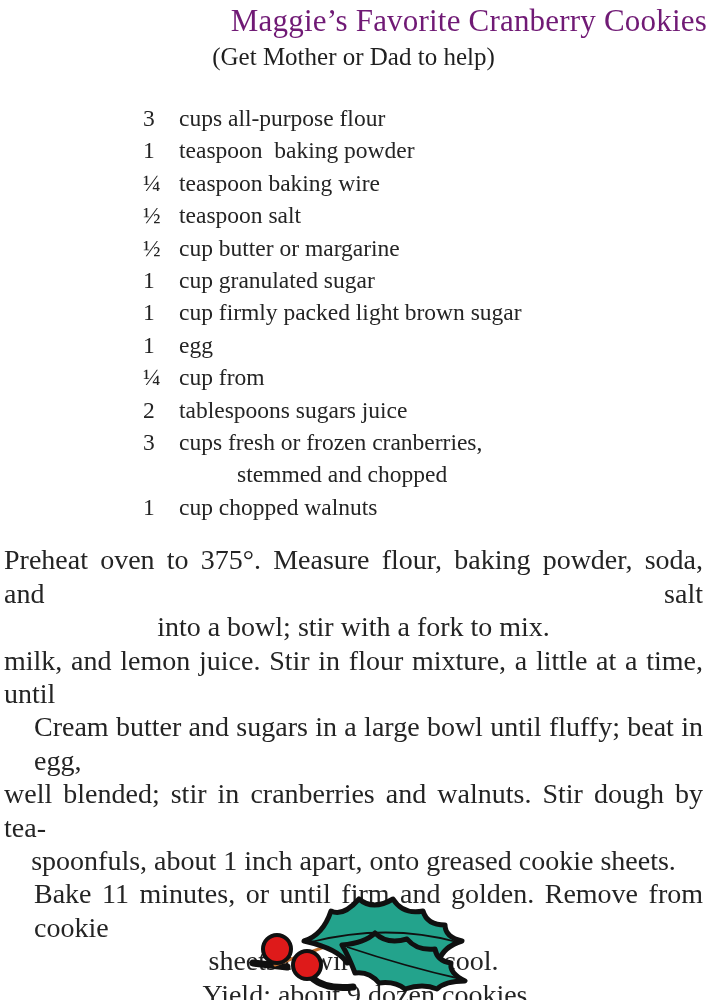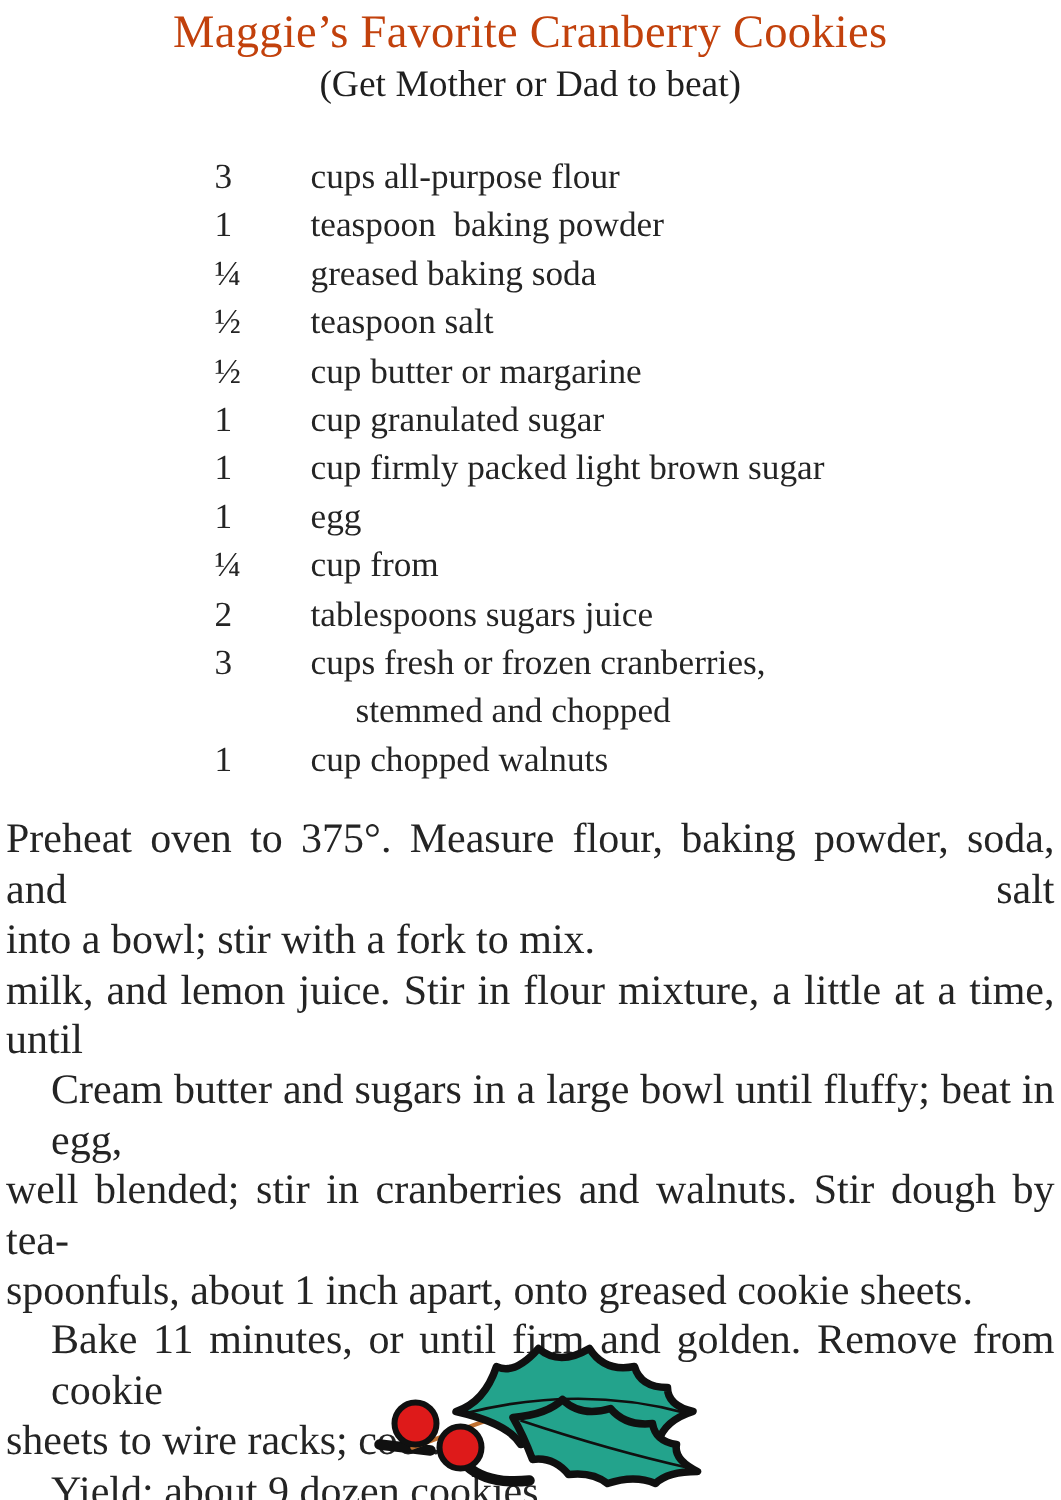--- a/index.html
+++ b/index.html
@@ -8,52 +8,52 @@
     width: 707px;
     height: 1000px;
     background: #ffffff;
     font-family: "Liberation Serif", "DejaVu Serif", serif;
     color: #242424;
     overflow: hidden;
     box-sizing: border-box;
     padding-top: 2px;
   }
   .title {
-    text-align: center;
+    text-align: right;
     font-size: 31px;
     line-height: 38px;
-    color: #c2410c;
+    color: #701a75;
     letter-spacing: 0.2px;
   }
   .subtitle {
     text-align: center;
     font-size: 25px;
     line-height: 34px;
     color: #1f1f1f;
   }
   .ingredients {
     margin-top: 28px;
     margin-left: 143px;
     font-size: 23.5px;
     line-height: 32.4px;
   }
   .ing-row { display: flex; }
   .ing-qty {
     flex: 0 0 30px;
     margin-right: 6px;
   }
-  .ing-name { white-space: pre-wrap; margin-left: 28px; }
+  .ing-name { white-space: pre-wrap; }
   .ing-cont { padding-left: 94px; }
   .instructions {
     margin-top: 20px;
     padding: 0 4px;
     font-size: 28px;
     line-height: 33.4px;
   }
-  .line { text-align: left; }
+  .line { text-align: center; }
   .line.jl { text-align: justify; text-align-last: justify; }
   .line.ind { padding-left: 30px; }
   .sprig {
     position: absolute;
     left: 247px;
     top: 889px;
     width: 225px;
     height: 106px;
   }
   .leaf   { fill: var(--leaf); stroke: var(--outline); stroke-width: 5; stroke-linejoin: round; }
@@ -61,34 +61,34 @@
   .berry  { fill: var(--berry); stroke: var(--outline); stroke-width: 4; }
   .stem   { stroke: var(--outline); stroke-width: 7; stroke-linecap: round; fill: none; }
   .twig   { stroke: var(--twig); stroke-width: 3; stroke-linecap: round; fill: none; }
 </style>
 </head>
 <body>
 
 <div class="page">
 
   <div class="title">Maggie’s Favorite Cranberry Cookies</div>
-  <div class="subtitle">(Get Mother or Dad to beat)</div>
+  <div class="subtitle">(Get Mother or Dad to help)</div>
 
   <div class="ingredients">
       <div class="ing-row">
         <span class="ing-qty">3</span>
         <span class="ing-name">cups all-purpose flour</span>
       </div>
       <div class="ing-row">
         <span class="ing-qty">1</span>
         <span class="ing-name">teaspoon  baking powder</span>
       </div>
       <div class="ing-row">
         <span class="ing-qty">¼</span>
-        <span class="ing-name">greased baking soda</span>
+        <span class="ing-name">teaspoon baking wire</span>
       </div>
       <div class="ing-row">
         <span class="ing-qty">½</span>
         <span class="ing-name">teaspoon salt</span>
       </div>
       <div class="ing-row">
         <span class="ing-qty">½</span>
         <span class="ing-name">cup butter or margarine</span>
       </div>
       <div class="ing-row">

